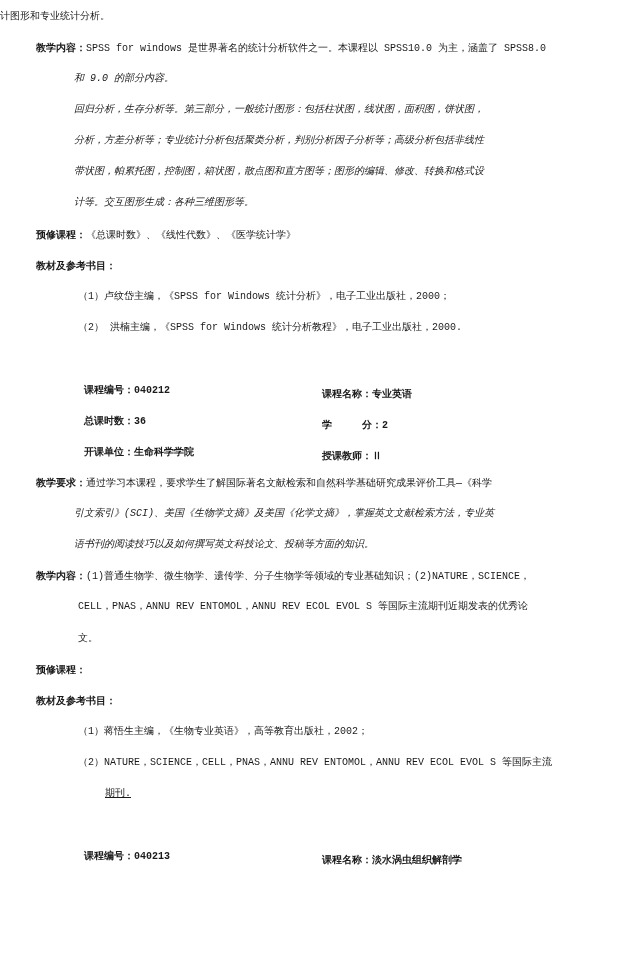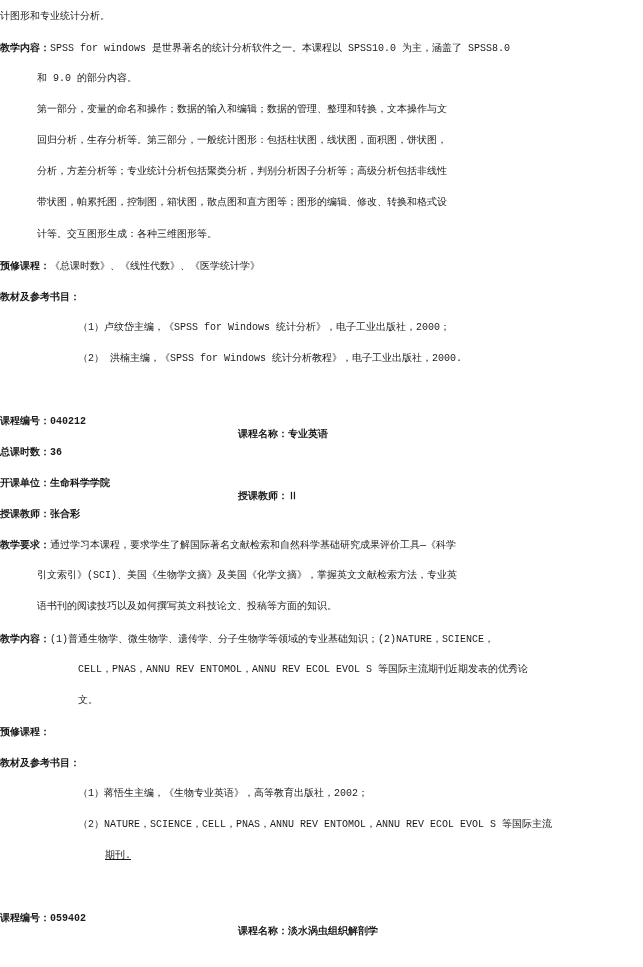--- a/index.html
+++ b/index.html
@@ -19,66 +19,65 @@
     
     font-family: "Liberation Mono", "DejaVu Sans Mono", monospace;
     font-size: 10px;
   }
   .line {
     position: relative;
     height: 31.08px;
     line-height: 31.08px;
     white-space: pre;
   }
-  .line.hang  { padding-left: 37px; }
+  .line.hang  { padding-left: 74px; font-style: italic; }
   .line.hang2 { padding-left: 78px; }
   .line.item  { padding-left: 78px; }
   .line.itemcont { padding-left: 105px; text-decoration: underline; }
   .lbl {
     font-weight: 700;
     font-family: "Liberation Sans", "DejaVu Sans", sans-serif;
+    padding-left: 36px;
   }
-  .line.kv { font-weight: 700; }
+  .line.kv { font-weight: 700; margin-left: 48px; }
   .line.kv .val { font-weight: 700; }
   .line.kv .right {
     position: absolute;
     left: 238px;
-    top: 13px;
+    top: 4px;
     white-space: pre;
   }
 </style>
 </head>
 <body>
 
 <div class="page">
   <div id="doc">
       <div class="line plain"><span>计图形和专业统计分析。</span></div>
       <div class="line labeled"><span class="lbl">教学内容：</span><span>SPSS for windows 是世界著名的统计分析软件之一。本课程以 SPSS10.0 为主，涵盖了 SPSS8.0</span></div>
       <div class="line hang"><span>和 9.0 的部分内容。</span></div>
-      <div class="line hang"><span>第一部分，变量的命名和操作；数据的输入和编辑；数据的管理、整理和转换，文本操作与文</span></div>
       <div class="line hang"><span>回归分析，生存分析等。第三部分，一般统计图形：包括柱状图，线状图，面积图，饼状图，</span></div>
       <div class="line hang"><span>分析，方差分析等；专业统计分析包括聚类分析，判别分析因子分析等；高级分析包括非线性</span></div>
       <div class="line hang"><span>带状图，帕累托图，控制图，箱状图，散点图和直方图等；图形的编辑、修改、转换和格式设</span></div>
       <div class="line hang"><span>计等。交互图形生成：各种三维图形等。</span></div>
       <div class="line labeled"><span class="lbl">预修课程：</span><span>《总课时数》、《线性代数》、《医学统计学》</span></div>
       <div class="line labeled"><span class="lbl">教材及参考书目：</span><span></span></div>
       <div class="line item"><span>（1）卢纹岱主编，《SPSS for Windows 统计分析》，电子工业出版社，2000；</span></div>
       <div class="line item"><span>（2） 洪楠主编，《SPSS for Windows 统计分析教程》，电子工业出版社，2000.</span></div>
       <div class="line gap"></div>
       <div class="line kv"><span class="lbl">课程编号：</span><span class="val">040212</span><span class="right"><span class="lbl">课程名称：</span><span class="val">专业英语</span></span></div>
-      <div class="line kv"><span class="lbl">总课时数：</span><span class="val">36</span></div>
+      <div class="line kv"><span class="lbl">总课时数：</span><span class="val">36</span><span class="right"><span class="lbl">学　　　分：</span><span class="val">2</span></span></div>
       <div class="line kv"><span class="lbl">开课单位：</span><span class="val">生命科学学院</span><span class="right"><span class="lbl">授课教师：</span><span class="val">Ⅱ</span></span></div>
-      <div class="line kv"><span class="lbl">授课教师：</span><span class="val">张合彩</span></div>
       <div class="line labeled"><span class="lbl">教学要求：</span><span>通过学习本课程，要求学生了解国际著名文献检索和自然科学基础研究成果评价工具—《科学</span></div>
       <div class="line hang"><span>引文索引》(SCI)、美国《生物学文摘》及美国《化学文摘》，掌握英文文献检索方法，专业英</span></div>
       <div class="line hang"><span>语书刊的阅读技巧以及如何撰写英文科技论文、投稿等方面的知识。</span></div>
       <div class="line labeled"><span class="lbl">教学内容：</span><span>(1)普通生物学、微生物学、遗传学、分子生物学等领域的专业基础知识；(2)NATURE，SCIENCE，</span></div>
       <div class="line hang2"><span>CELL，PNAS，ANNU REV ENTOMOL，ANNU REV ECOL EVOL S 等国际主流期刊近期发表的优秀论</span></div>
       <div class="line hang2"><span>文。</span></div>
       <div class="line labeled"><span class="lbl">预修课程：</span><span></span></div>
       <div class="line labeled"><span class="lbl">教材及参考书目：</span><span></span></div>
       <div class="line item"><span>（1）蒋悟生主编，《生物专业英语》，高等教育出版社，2002；</span></div>
       <div class="line item"><span>（2）NATURE，SCIENCE，CELL，PNAS，ANNU REV ENTOMOL，ANNU REV ECOL EVOL S 等国际主流</span></div>
       <div class="line itemcont"><span>期刊.</span></div>
       <div class="line gap"></div>
-      <div class="line kv"><span class="lbl">课程编号：</span><span class="val">059402</span><span class="right"><span class="lbl">课程名称：</span><span class="val">淡水涡虫组织解剖学</span></span></div>
+      <div class="line kv"><span class="lbl">课程编号：</span><span class="val">040213</span><span class="right"><span class="lbl">课程名称：</span><span class="val">淡水涡虫组织解剖学</span></span></div>
     </div>
 </div>
 
 </body></html>

